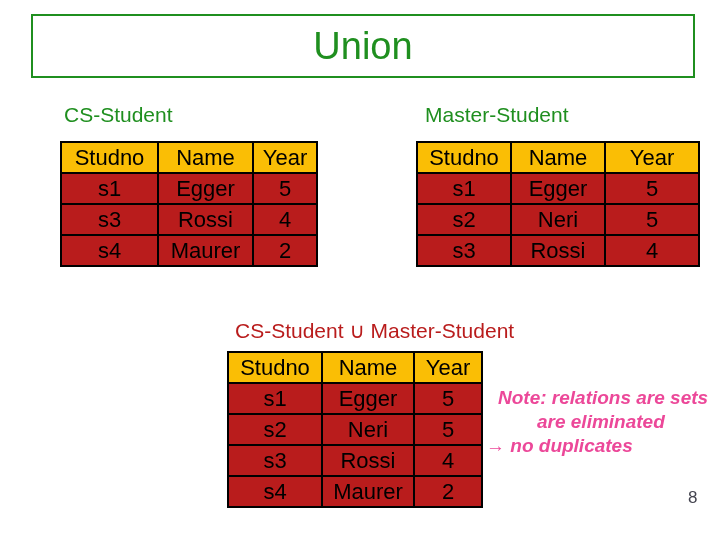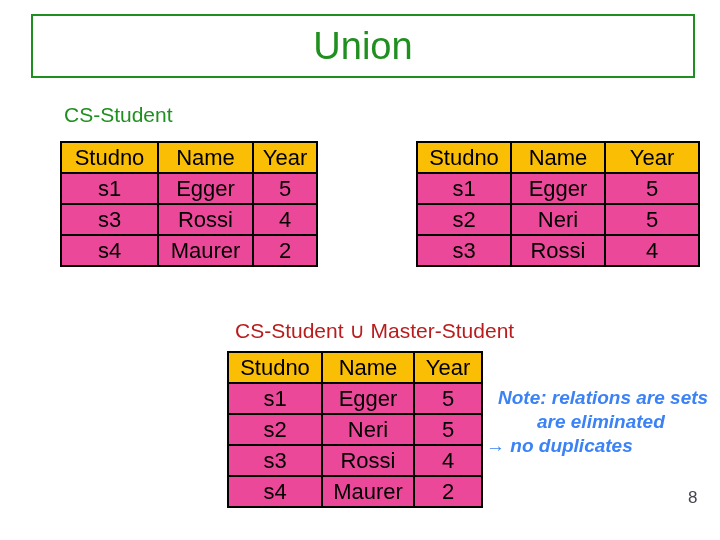--- a/index.html
+++ b/index.html
@@ -54,35 +54,35 @@
   table.dtable th, table.dtable td {
     border: 2px solid #000000;
     text-align: center;
     vertical-align: middle;
     padding: 0 4px;
     height: 29px;
     font-weight: normal;
     line-height: 1;
   }
   table.dtable th { background: #FABE05; }
-  table.dtable td { background: #ec4899; }
+  table.dtable td { background: #b91c1c; }
 
   .table-cs     { left: 60px;  top: 141px; }
   .table-master { left: 416px; top: 141px; }
   .table-union  { left: 227px; top: 351px; }
 
   .table-cs .c1     { width: 87px; } .table-cs .c2     { width: 85px; } .table-cs .c3     { width: 54px; }
   .table-master .c1 { width: 84px; } .table-master .c2 { width: 84px; } .table-master .c3 { width: 84px; }
   .table-union .c1  { width: 84px; } .table-union .c2  { width: 82px; } .table-union .c3  { width: 58px; }
 
   .note {
     position: absolute;
     left: 486px; top: 386px;
     width: 234px;
-    color: #3b82f6;
+    color: #ec4899;
     font-size: 19px;
     font-style: italic;
     font-weight: bold;
     line-height: 24px;
   }
   .note .nline { display: block; white-space: nowrap; }
   .note .n1 { margin-left: 12px; }
   .note .n2 { margin-left: 0; }
   .note .n3 { margin-left: 51px; }
 
@@ -96,20 +96,21 @@
 </head>
 <body>
 
 <div class="slide">
 
   <div class="title-box">
     <span class="title-text">Union</span>
   </div>
 
   <span class="rel-label label-cs">CS-Student</span>
+  <span class="rel-label label-master">Master-Student</span>
 
   <table class="dtable table-cs">
     <tbody>
         <tr>
       <th class="c1">Studno</th>
       <th class="c2">Name</th>
       <th class="c3">Year</th>
     </tr>
     <tr>
       <td>s1</td>

